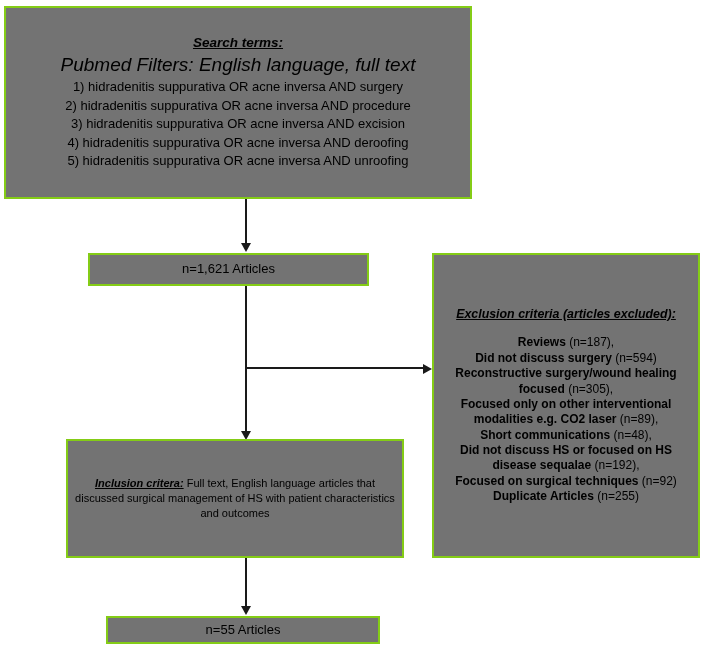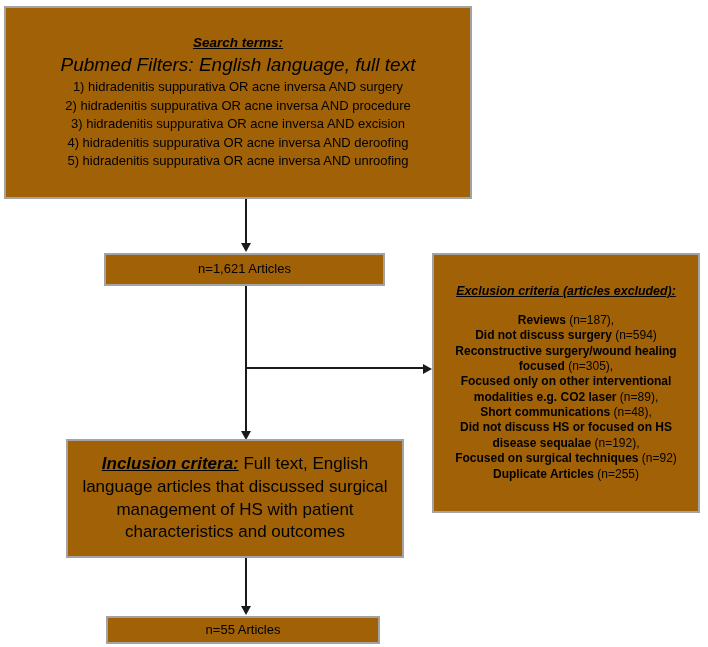--- a/index.html
+++ b/index.html
@@ -14,22 +14,22 @@
   #flowchart {
     position: relative;
     width: 708px;
     height: 647px;
     background: #ffffff;
     overflow: hidden;
   }
   .box {
     position: absolute;
     box-sizing: border-box;
-    border: 2px solid #a3a3a3;
-    background: #a16207;
+    border: 2px solid #84cc16;
+    background: #737373;
     display: flex;
     align-items: center;
     justify-content: center;
   }
   .box-inner {
     width: 100%;
     text-align: center;
     line-height: 1.30;
   }
 
@@ -59,21 +59,21 @@
     text-align: center;
   }
   .st-term {
     font-size: 13px;
     display: block;
     line-height: 1.42;
   }
 
   
   #count-initial-box {
-    left: 104px;
+    left: 88px;
     top: 253px;
     width: 281px;
     height: 33px;
   }
   .count-text { font-size: 13px; }
 
   
   #count-final-box {
     left: 106px;
     top: 616px;
@@ -84,34 +84,34 @@
   
   #inclusion-box {
     left: 66px;
     top: 439px;
     width: 338px;
     height: 119px;
   }
   #inclusion-box .box-inner {
     padding: 0 7px;
     line-height: 1.34;
-    font-size: 17px;
+    font-size: 11px;
   }
   .incl-label {
     font-style: italic;
     font-weight: bold;
     text-decoration: underline;
   }
 
   
   #exclusion-box {
     left: 432px;
     top: 253px;
     width: 268px;
-    height: 260px;
+    height: 305px;
   }
   #exclusion-box .box-inner {
     padding: 0 3px;
     line-height: 1.28;
   }
   .excl-heading {
     font-style: italic;
     font-weight: bold;
     text-decoration: underline;
     font-size: 12.4px;

